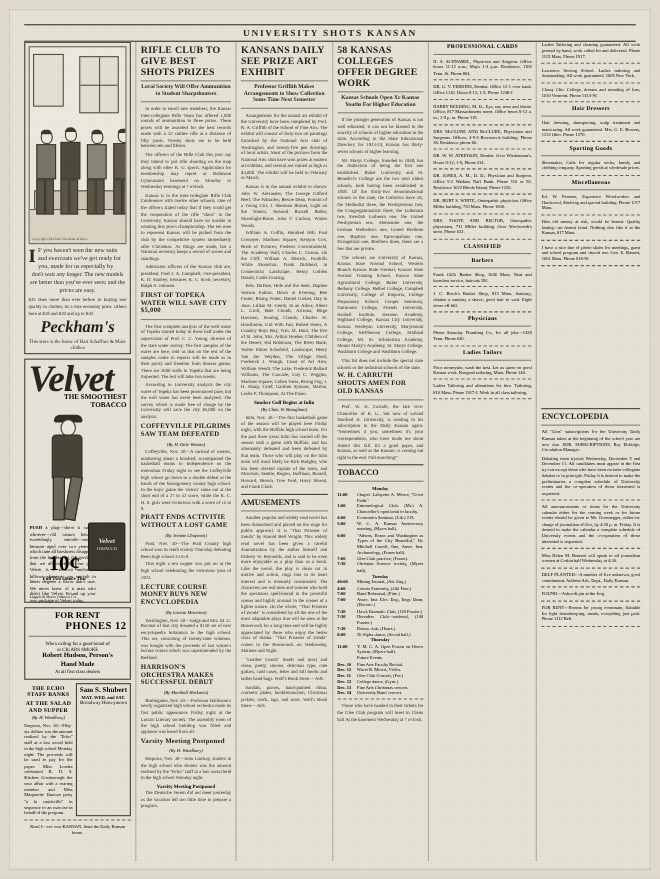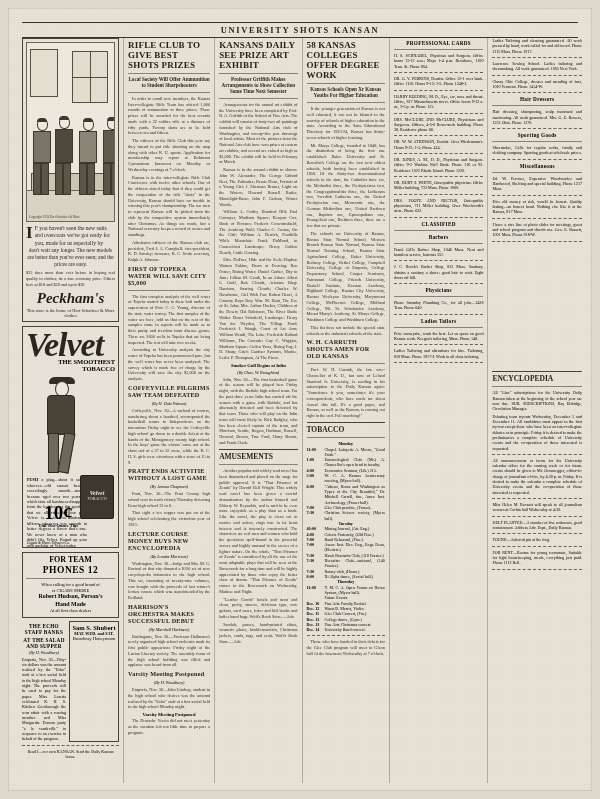--- a/index.html
+++ b/index.html
@@ -127,21 +127,21 @@
     position:absolute;right:4px;top:148px;width:34px;height:44px;background:#3d3930;border:1px solid #221f19;border-radius:2px;
     color:#e8e4d8;font-size:4px;text-align:center;padding-top:14px;box-sizing:border-box;
   }
   .tin b{display:block;font-size:6px;font-style:italic;}
   .price{position:absolute;right:40px;bottom:18px;font-size:13px;font-weight:bold;}
   .price span{display:block;font-size:4.4px;font-weight:bold;text-align:center;line-height:1.1;}
   .velvet-sig{position:absolute;left:4px;bottom:2px;font-size:3.6px;font-style:italic;}
 
   .ad-box{border:1px solid #4a4439;margin-top:4px;padding:3px;text-align:center;background:#e9e5da;}
   .ad-box .t1{font-size:8px;font-weight:bold;line-height:1.1;}
-  .ad-box .t2{font-size:9.5px;font-weight:bold;letter-spacing:.5px;}
+  .ad-box .t2{font-size:9.5px;font-weight:bold;letter-spacing:.5px;text-align:right;}
   .ad-box .t3{font-size:4.4px;line-height:1.3;}
   .ad-box .t4{font-size:6px;font-weight:bold;line-height:1.2;}
 
   
   .cls-h{font-size:5.2px;font-weight:bold;text-align:center;margin:2px 0 1px;letter-spacing:.3px;}
   .cls-b{font-size:4.1px;line-height:1.3;text-align:justify;}
   .cal-row{display:flex;justify-content:space-between;font-size:4.1px;line-height:1.3;}
 </style>
 </head>
 <body>
@@ -221,21 +221,21 @@
             <span>TOBACCO</span>
           </div>
           <div class="price">
             <span style="font-size:19px">10¢</span>
             <span>Full Two Ounce Tins</span>
           </div>
           <div class="velvet-sig">Liggett &amp; Myers Tobacco Co.</div>
         </div>
 
         <div class="ad-box">
-          <div class="t1">FOR TEAM</div>
+          <div class="t1">FOR RENT</div>
           <div class="t2">PHONES 12</div>
           <div class="rule thin"></div>
           <div class="t3">When calling for a good brand of</div>
           <div class="t3">or CIGARS SMOKE</div>
           <div class="t4">Robert Hudson, Person's</div>
           <div class="t4">Hand Made</div>
           <div class="t3">At all first class dealers</div>
         </div>
 
         <div style="display:flex;gap:3px;margin-top:3px;">

